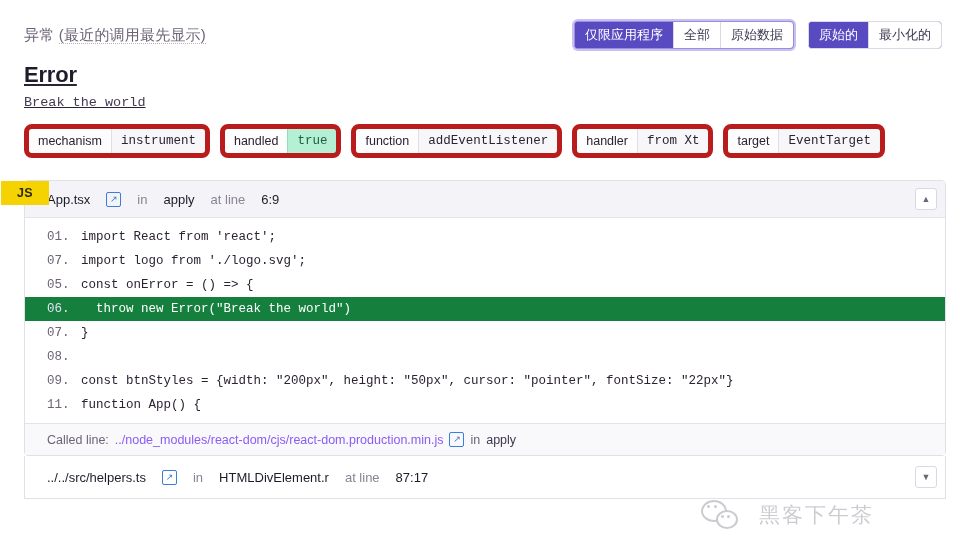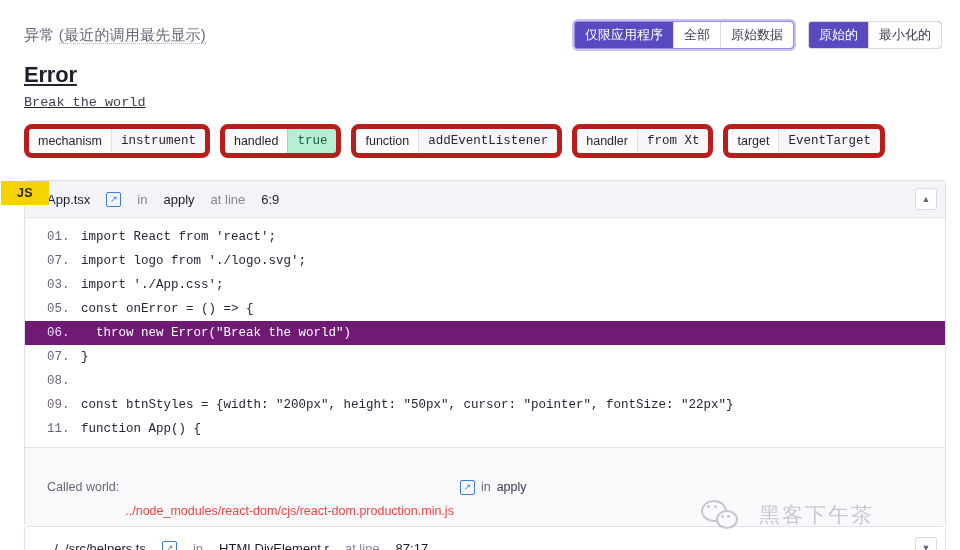--- a/index.html
+++ b/index.html
@@ -225,21 +225,21 @@
   .code-line {
     display: flex;
     align-items: center;
     font-size: 12.5px;
     line-height: 24px;
     color: #2b2233;
     white-space: pre;
     padding-left: 22px;
   }
   .code-line.hl {
-    background: #701a75;
+    background: #15803d;
     color: #ffffff;
     padding-left: 22px;
   }
   .code-line .ln {
     color: #6d6477;
     width: 26px;
     flex: none;
   }
   .code-line.hl .ln {
     color: #e4e0f7;
@@ -253,22 +253,21 @@
     background: #f9f8fb;
     padding: 8px 22px;
     font-size: 12.5px;
     color: #6d6477;
     display: flex;
     align-items: center;
     gap: 6px;
     white-space: nowrap;
   }
   .called-from .path {
-    color: #ef4444;
-    margin-top: 48px;
+    color: #8b5cf6;
   }
   .called-from .fn {
     color: #3f3750;
   }
 
   
   .frame-row {
     border: 1px solid #e3dfe9;
     border-top: none;
     background: #fff;
@@ -384,24 +383,20 @@
     <div class="code mono">
       <div class="code-line">
         <span class="ln">01.</span>
         <span class="src">import React from 'react';</span>
       </div>
       <div class="code-line">
         <span class="ln">07.</span>
         <span class="src">import logo from './logo.svg';</span>
       </div>
       <div class="code-line">
-        <span class="ln">03.</span>
-        <span class="src">import './App.css';</span>
-      </div>
-      <div class="code-line">
         <span class="ln">05.</span>
         <span class="src">const onError = () =&gt; {</span>
       </div>
       <div class="code-line hl">
         <span class="ln">06.</span>
         <span class="src">  throw new Error("Break the world")</span>
       </div>
       <div class="code-line">
         <span class="ln">07.</span>
         <span class="src">}</span>
@@ -414,21 +409,21 @@
         <span class="ln">09.</span>
         <span class="src">const btnStyles = {width: "200px", height: "50px", cursor: "pointer", fontSize: "22px"}</span>
       </div>
       <div class="code-line">
         <span class="ln">11.</span>
         <span class="src">function App() {</span>
       </div>
     </div>
 
     <div class="called-from">
-      <span>Called world:</span>
+      <span>Called line:</span>
       <span class="path">../node_modules/react-dom/cjs/react-dom.production.min.js</span>
       <span class="ext-link">↗</span>
       <span>in</span>
       <span class="fn">apply</span>
     </div>
   </div>
 
   <div class="frame-row">
     <div class="frame-loc">
       <span class="file">../../src/helpers.ts</span>

